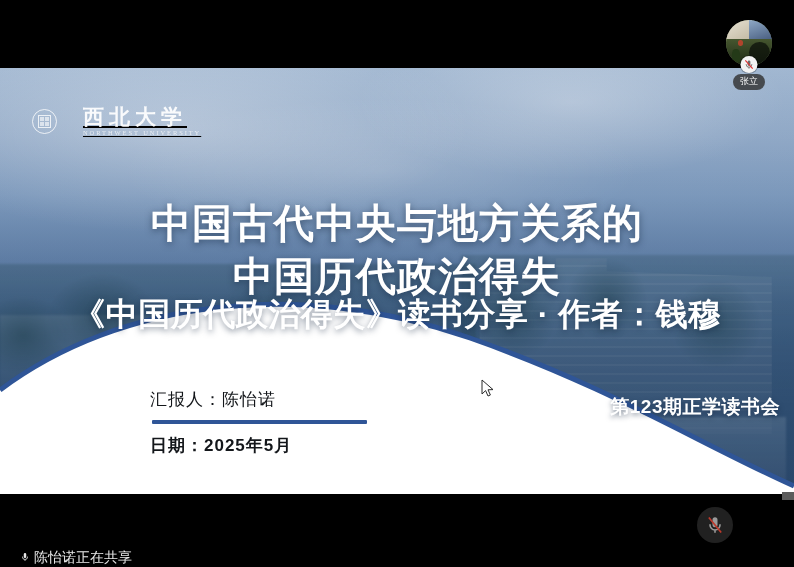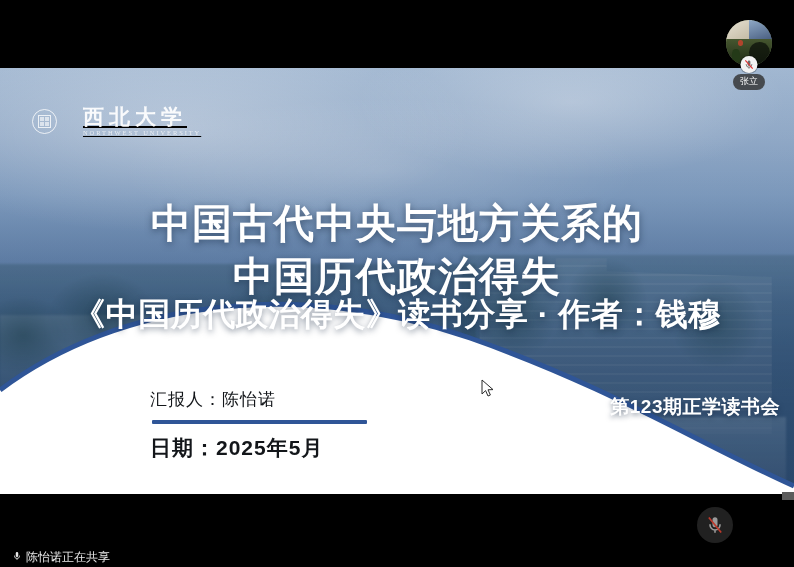--- a/index.html
+++ b/index.html
@@ -133,36 +133,36 @@
   }
   .subtitle {
     position:absolute; left:0; top:225px; width:794px; text-align:center; z-index:6;
     color:#fff; font-size:32px; font-weight:bold; letter-spacing:.5px;
     text-shadow:0 2px 6px rgba(16,34,60,.5);
   }
 
   .presenter-block { position:absolute; left:150px; top:320px; z-index:8; }
   .presenter { font-size:17px; font-weight:normal; color:#13161a; letter-spacing:1px; }
   .rule { width:215px; height:4px; background:#2f5597; margin:9px 0 10px 2px; border-radius:1px; }
-  .date { font-size:21px; font-weight:bold; color:#13161a; letter-spacing:1px; }
+  .date { font-size:17px; font-weight:bold; color:#13161a; letter-spacing:1px; }
 
   .session {
     position:absolute; right:14px; top:326px; z-index:8;
     color:#fff; font-size:19px; font-weight:bold; letter-spacing:.5px;
     text-shadow:0 2px 5px rgba(16,34,60,.5);
   }
 
   
   .cursor { position:absolute; left:481px; top:311px; z-index:20; pointer-events:none; }
 
   
   .bottombar { position:absolute; left:0; top:494px; width:794px; height:73px; background:#000; z-index:40; }
   .sharing {
-    position:absolute; left:12px; top:549px; display:flex; align-items:center; gap:4px; z-index:44;
-    color:#e9e9e9; font-size:12px; white-space:nowrap;
+    position:absolute; left:20px; top:549px; display:flex; align-items:center; gap:4px; z-index:44;
+    color:#e9e9e9; font-size:14px; white-space:nowrap;
   }
   .mute-btn {
     position:absolute; left:697px; top:507px; width:36px; height:36px;
     border-radius:50%; background:#212121; z-index:44;
     display:flex; align-items:center; justify-content:center;
   }
   .scroll-nub { position:absolute; right:0; top:492px; width:12px; height:8px; background:#5c5c5c; z-index:46; }
 </style>
 </head>
 <body>

